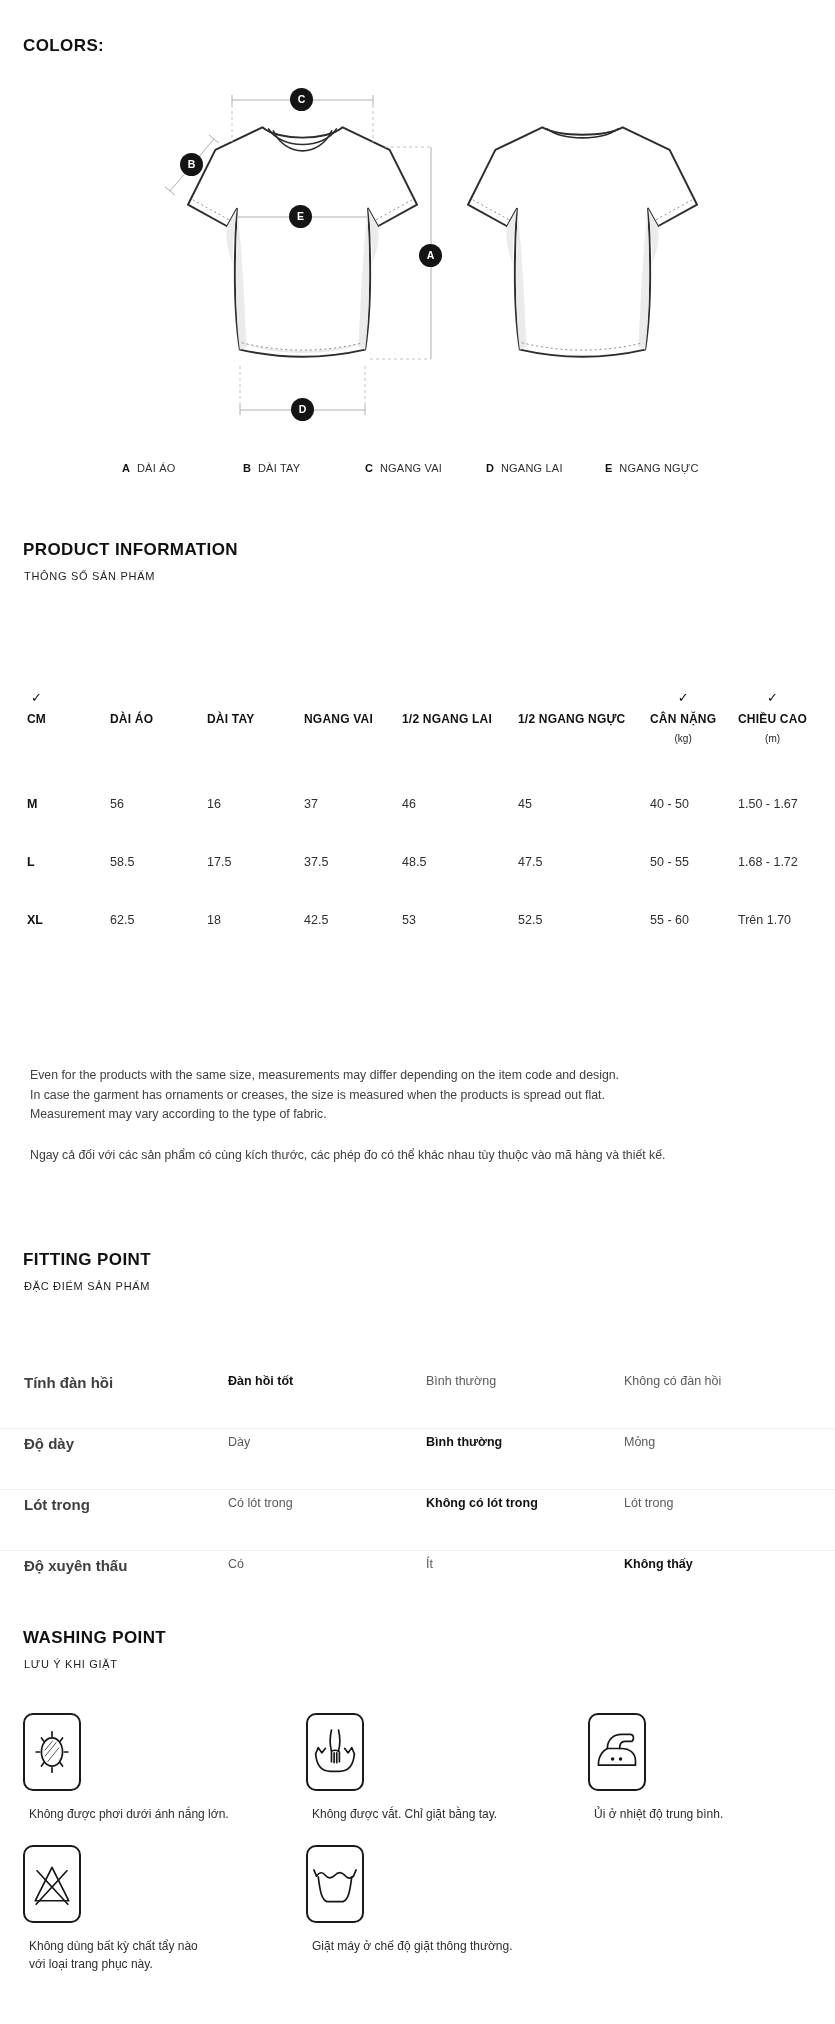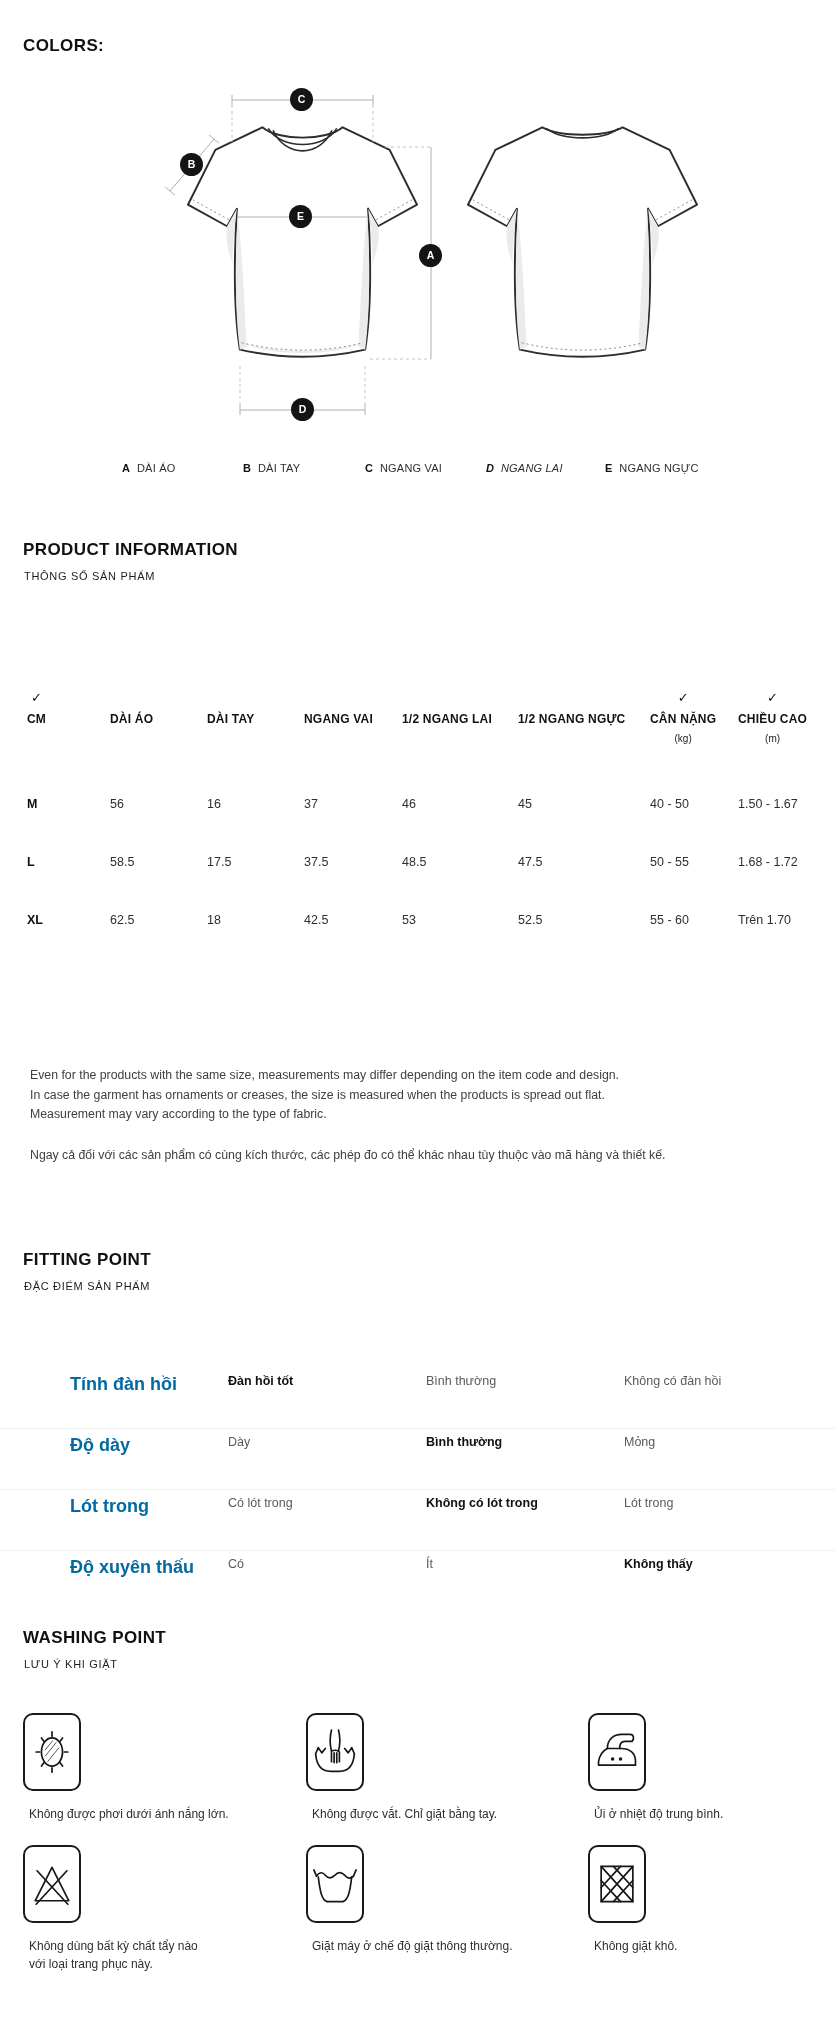--- a/index.html
+++ b/index.html
@@ -26,21 +26,21 @@
   .hl{font-size:12px;font-weight:700;letter-spacing:0.2px;white-space:nowrap;}
   .hu{font-size:10px;color:#222;margin-top:7px;text-align:center;width:100%;}
   .cell{font-size:12.5px;color:#2f2f2f;line-height:1.1;white-space:nowrap;}
   .size-label{font-weight:700;color:#111;}
   
   .note{left:30px;width:780px;font-size:12.3px;color:#404040;line-height:19.5px;}
   
   .frow{position:relative;display:grid;grid-template-columns:204px 198px 198px 1fr;
         padding-left:24px;height:60px;align-items:start;}
   .frow + .frow{border-top:1px solid #f1f1f1;}
-  .flabel{font-size:18px;font-weight:700;color:#0369a1;padding-top:6px;margin-left:46px;}
+  .flabel{font-size:15px;font-weight:700;color:#404040;padding-top:6px;}
   .opt{font-size:12.5px;color:#5a5a5a;padding-top:6px;}
   .opt.selected{color:#111;font-weight:700;}
   
   .wcell{position:absolute;width:240px;}
   .wicon{width:58px;height:78px;border:2.5px solid #1a1a1a;border-radius:10px;
          display:flex;align-items:center;justify-content:center;box-sizing:border-box;}
   .wcap{margin-top:14px;font-size:12px;color:#2e2e2e;line-height:18px;width:230px;margin-left:6px;}
   .wcap.narrow{width:175px;}
   .ln{stroke:#b0b0b0;stroke-width:1;}
   .lndash{stroke:#c4c4c4;stroke-width:1;stroke-dasharray:3,3;}
@@ -121,21 +121,21 @@
     <div class="marker" style="left:269px;top:166px;">A</div>
     <div class="marker" style="left:141px;top:320px;">D</div>
   </div>
 
   <div class="legend-item" style="left:122px;">
     <span class="lk">A</span><span class="lv">DÀI ÁO</span></div>
   <div class="legend-item" style="left:243px;">
     <span class="lk">B</span><span class="lv">DÀI TAY</span></div>
   <div class="legend-item" style="left:365px;">
     <span class="lk">C</span><span class="lv">NGANG VAI</span></div>
-  <div class="legend-item" style="left:486px;font-style:italic;">
+  <div class="legend-item" style="left:486px;">
     <span class="lk">D</span><span class="lv">NGANG LAI</span></div>
   <div class="legend-item" style="left:605px;">
     <span class="lk">E</span><span class="lv">NGANG NGỰC</span></div>
 
   <div class="abs h1" style="left:23px;top:540px;">PRODUCT INFORMATION</div>
   <div class="abs sub" style="left:24px;top:570px;">THÔNG SỐ SẢN PHẨM</div>
 
   <div class="abs" id="size-table">
 
     <div class="hc">
@@ -290,24 +290,14 @@
   <div class="wcell" style="left:306px;top:1845px;">
     <div class="wicon">
       <svg width="44" height="56" viewBox="0 0 50 60">
         <path class="g" d="M6,22 C8,39 10,48 16,50 L34,50 C40,48 42,39 44,22"></path>
         <path class="g" d="M4,21 Q9,14 14,20 Q19,26 25,20 Q30,14 36,20 Q41,26 46,21"></path>
         <path class="g" d="M4,21 L1,14 M46,21 L49,14"></path>
       </svg>
     </div>
     <div class="wcap">Giặt máy ở chế độ giặt thông thường.</div>
   </div>
-  <div class="wcell" style="left:588px;top:1845px;">
-    <div class="wicon">
-      <svg width="44" height="56" viewBox="0 0 50 60">
-        <rect class="g" x="7" y="10" width="36" height="40"></rect>
-        <path class="g" stroke-width="1.4" d="M7,10 L43,50 M7,26 L29,50 M21,10 L43,34
-                 M43,10 L7,50 M43,26 L21,50 M29,10 L7,34"></path>
-      </svg>
-    </div>
-    <div class="wcap">Không giặt khô.</div>
-  </div>
 
 </div>
 
 </body></html>

